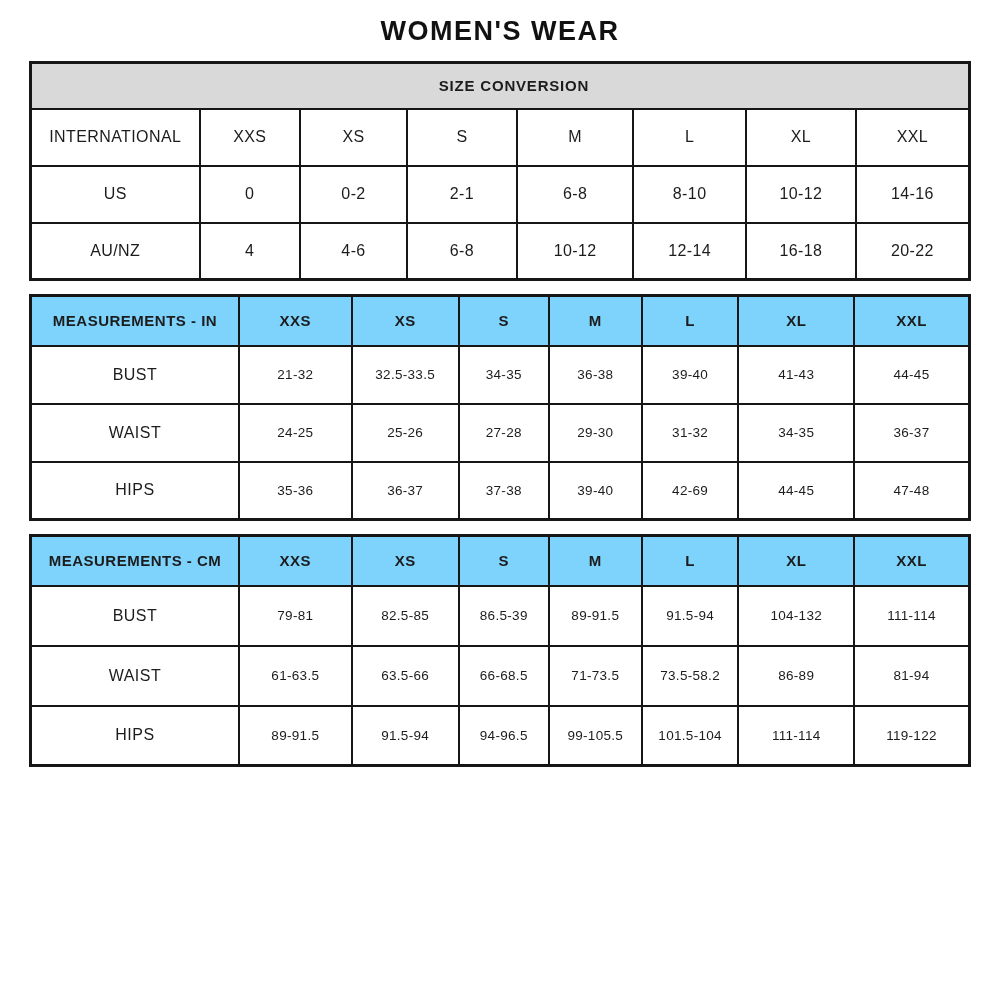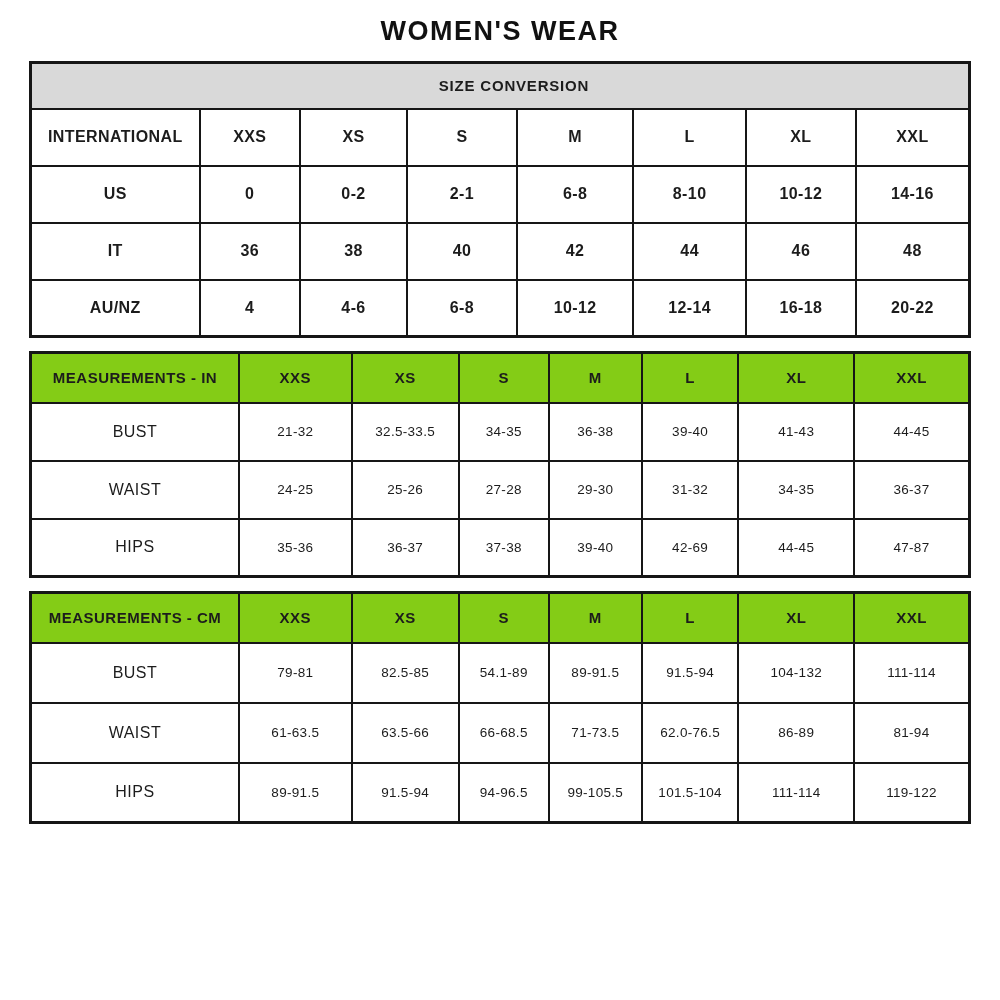--- a/index.html
+++ b/index.html
@@ -34,24 +34,24 @@
   }
   
   .conv .band {
     background: #d9d9d9;
     height: 46px;
     font-size: 15px;
     font-weight: 700;
     letter-spacing: 0.8px;
     padding-left: 28px;
   }
-  .conv td { height: 57px; font-size: 16px; font-weight: 700; letter-spacing: 0.4px; }
+  .conv td { height: 57px; font-size: 16px; font-weight: 400; letter-spacing: 0.4px; }
   
   .meas thead th {
-    background: #84cc16;
+    background: #7dd3fc;
     height: 50px;
     font-size: 15px;
     font-weight: 700;
     letter-spacing: 0.5px;
   }
   .meas td { height: 58px; font-size: 13.5px; letter-spacing: 0.3px; border-radius: 17px; }
   .meas td.lbl { font-size: 16px; letter-spacing: 0.5px; }
   .meas-cm td { height: 60px; }
 </style>
 </head>
@@ -92,30 +92,20 @@
         <td>US</td>
         <td>0</td>
         <td>0-2</td>
         <td>2-1</td>
         <td>6-8</td>
         <td>8-10</td>
         <td>10-12</td>
         <td>14-16</td>
       </tr>
       <tr>
-        <td>IT</td>
-        <td>36</td>
-        <td>38</td>
-        <td>40</td>
-        <td>42</td>
-        <td>44</td>
-        <td>46</td>
-        <td>48</td>
-      </tr>
-      <tr>
         <td>AU/NZ</td>
         <td>4</td>
         <td>4-6</td>
         <td>6-8</td>
         <td>10-12</td>
         <td>12-14</td>
         <td>16-18</td>
         <td>20-22</td>
       </tr>
     </tbody>
@@ -166,21 +156,21 @@
         <td>36-37</td>
       </tr>
       <tr>
         <td class="lbl">HIPS</td>
         <td>35-36</td>
         <td>36-37</td>
         <td>37-38</td>
         <td>39-40</td>
         <td>42-69</td>
         <td>44-45</td>
-        <td>47-87</td>
+        <td>47-48</td>
       </tr>
     </tbody>
   </table>
 
   <table class="meas meas-cm">
     <colgroup>
       <col style="width:22.2%">
         <col style="width:12%">
         <col style="width:11.4%">
         <col style="width:9.6%">
@@ -199,33 +189,33 @@
         <th>L</th>
         <th>XL</th>
         <th>XXL</th>
       </tr>
     </thead>
     <tbody>
       <tr>
         <td class="lbl">BUST</td>
         <td>79-81</td>
         <td>82.5-85</td>
-        <td>54.1-89</td>
+        <td>86.5-39</td>
         <td>89-91.5</td>
         <td>91.5-94</td>
         <td>104-132</td>
         <td>111-114</td>
       </tr>
       <tr>
         <td class="lbl">WAIST</td>
         <td>61-63.5</td>
         <td>63.5-66</td>
         <td>66-68.5</td>
         <td>71-73.5</td>
-        <td>62.0-76.5</td>
+        <td>73.5-58.2</td>
         <td>86-89</td>
         <td>81-94</td>
       </tr>
       <tr>
         <td class="lbl">HIPS</td>
         <td>89-91.5</td>
         <td>91.5-94</td>
         <td>94-96.5</td>
         <td>99-105.5</td>
         <td>101.5-104</td>

